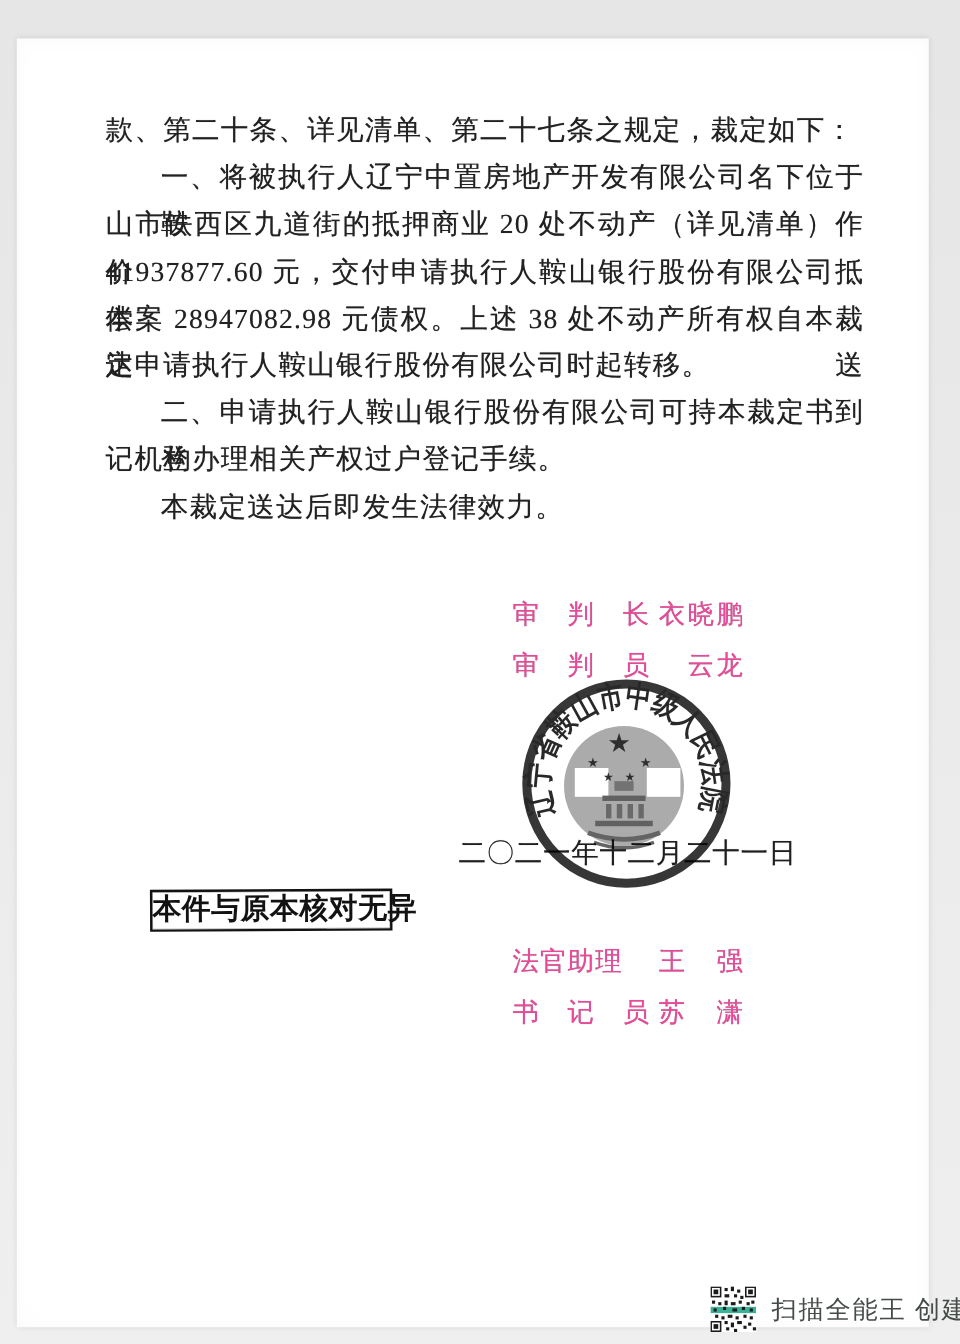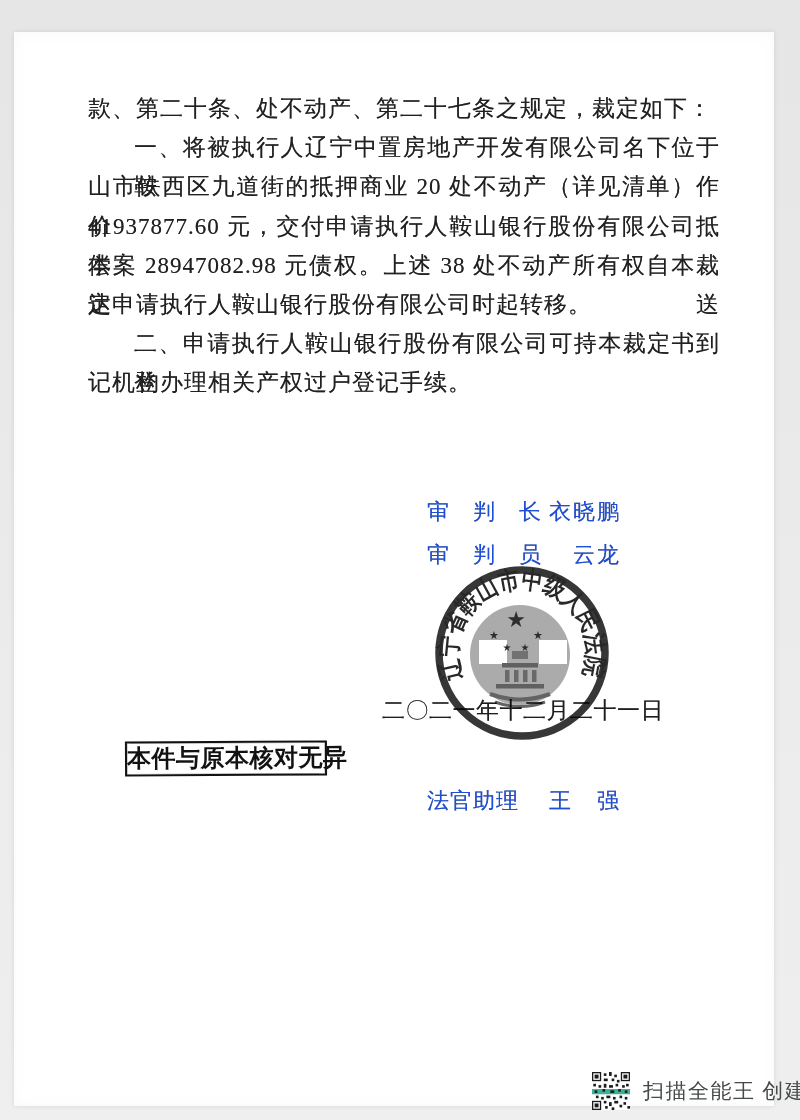--- a/index.html
+++ b/index.html
@@ -27,21 +27,21 @@
     text-shadow: 0 0 0.6px rgba(20,20,20,0.55);
   }
   .bline.fill { white-space: normal; text-align: justify; text-align-last: justify; }
   .bline.indent { padding-left: 46px; }
   
   .judges, .staff { position: absolute; left: 413px; }
   .judges { top: 458px; }
   .staff  { top: 747px; text-decoration: underline; }
   .sig-row {
     height: 43px; line-height: 43px; white-space: nowrap;
-    font-size: 22px; color: #1d4ed8; text-shadow: 0 0 0.6px rgba(20,20,20,0.5);
+    font-size: 22px; color: #ec4899; text-shadow: 0 0 0.6px rgba(20,20,20,0.5);
   }
   .sig-title { display: inline-block; min-width: 122px; letter-spacing: 1px; }
   .sig-name  { display: inline-block; letter-spacing: 2px; }
   
   .date-line {
     position: absolute; left: 368px; top: 663px; width: 300px;
     font-size: 23px; color: #1e1e1e; letter-spacing: 0.5px; white-space: nowrap;
     text-shadow: 0 0 0.6px rgba(20,20,20,0.5);
   }
   
@@ -68,41 +68,43 @@
     font-size: 21px; color: #454b47; letter-spacing: 1.5px; white-space: nowrap;
   }
 </style>
 </head>
 <body>
 
 <div class="scan-bg">
   <div class="page">
 
     <div class="body-text" id="body-text">
-        <div class="bline">款、第二十条、处不动产、第二十七条之规定，裁定如下：</div>
+        <div class="bline">款、第二十条、详见清单、第二十七条之规定，裁定如下：</div>
         <div class="bline indent fill">一、将被执行人辽宁中置房地产开发有限公司名下位于鞍</div>
         <div class="bline fill">山市铁西区九道街的抵押商业 20 处不动产（详见清单）作价</div>
         <div class="bline fill">41937877.60 元，交付申请执行人鞍山银行股份有限公司抵偿</div>
         <div class="bline fill">本案 28947082.98 元债权。上述 38 处不动产所有权自本裁定送</div>
         <div class="bline">达申请执行人鞍山银行股份有限公司时起转移。</div>
         <div class="bline indent fill">二、申请执行人鞍山银行股份有限公司可持本裁定书到登</div>
         <div class="bline">记机构办理相关产权过户登记手续。</div>
+        <div class="bline indent">本裁定送达后即发生法律效力。</div>
       </div>
 
     <div class="judges" id="judges">
         <div class="sig-row"><span class="sig-title">审　判　长</span><span class="sig-name">衣晓鹏</span></div>
         <div class="sig-row"><span class="sig-title">审　判　员</span><span class="sig-name">　云龙</span></div>
       </div>
 
     <div class="date-line">二〇二一年十二月二十一日</div>
 
     <div class="stamp">本件与原本核对无异</div>
 
     <div class="staff" id="staff">
         <div class="sig-row"><span class="sig-title">法官助理</span><span class="sig-name">王　强</span></div>
+        <div class="sig-row"><span class="sig-title">书　记　员</span><span class="sig-name">苏　潇</span></div>
       </div>
 
     <svg class="seal" viewBox="0 0 180 180" aria-hidden="true">
       <defs>
         <path id="sealArc" d="M 29.9 114.9 A 65 65 0 1 1 150.1 114.9" fill="none"></path>
       </defs>
       <circle cx="90" cy="90" r="83" fill="none" stroke="#2c2c2c" stroke-width="7.5"></circle>
       <g>
         <circle cx="88" cy="92" r="50" fill="#9c9c9c" opacity="0.9"></circle>
         <rect x="47" y="77" width="28" height="24" fill="#ffffff"></rect>

